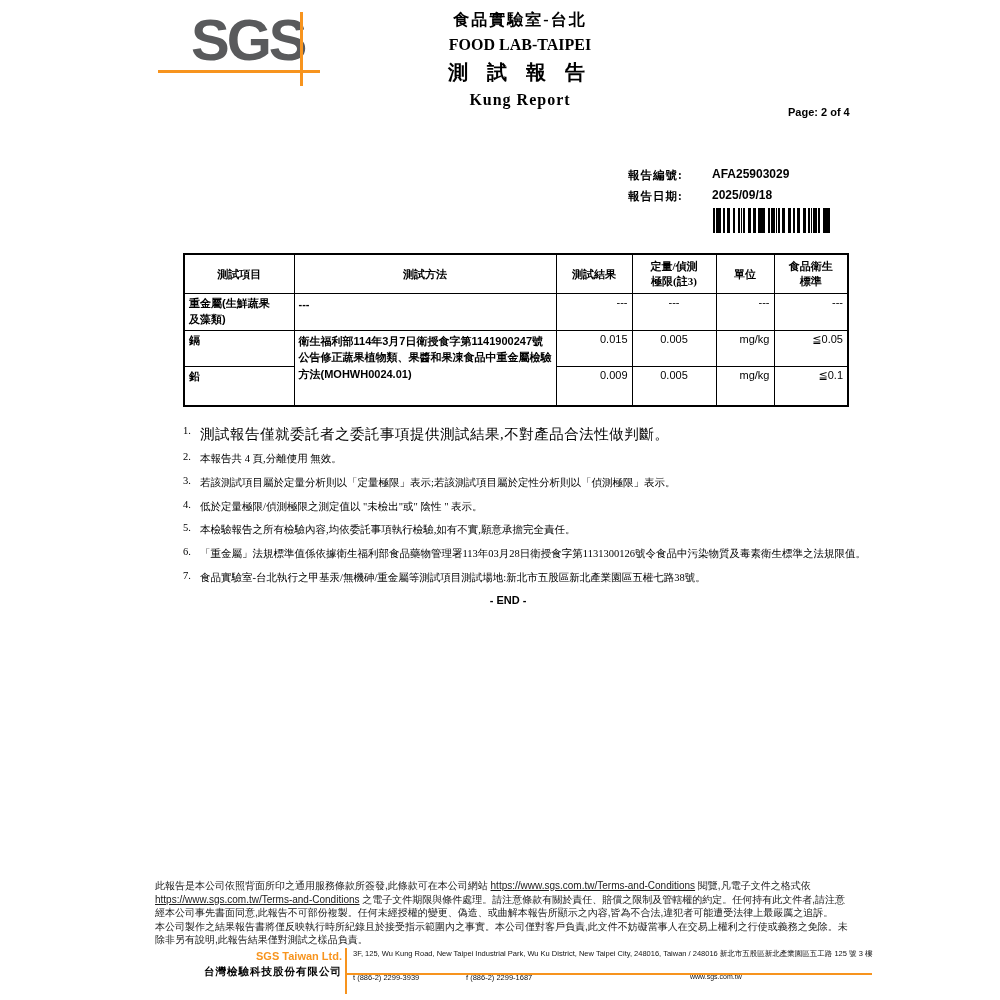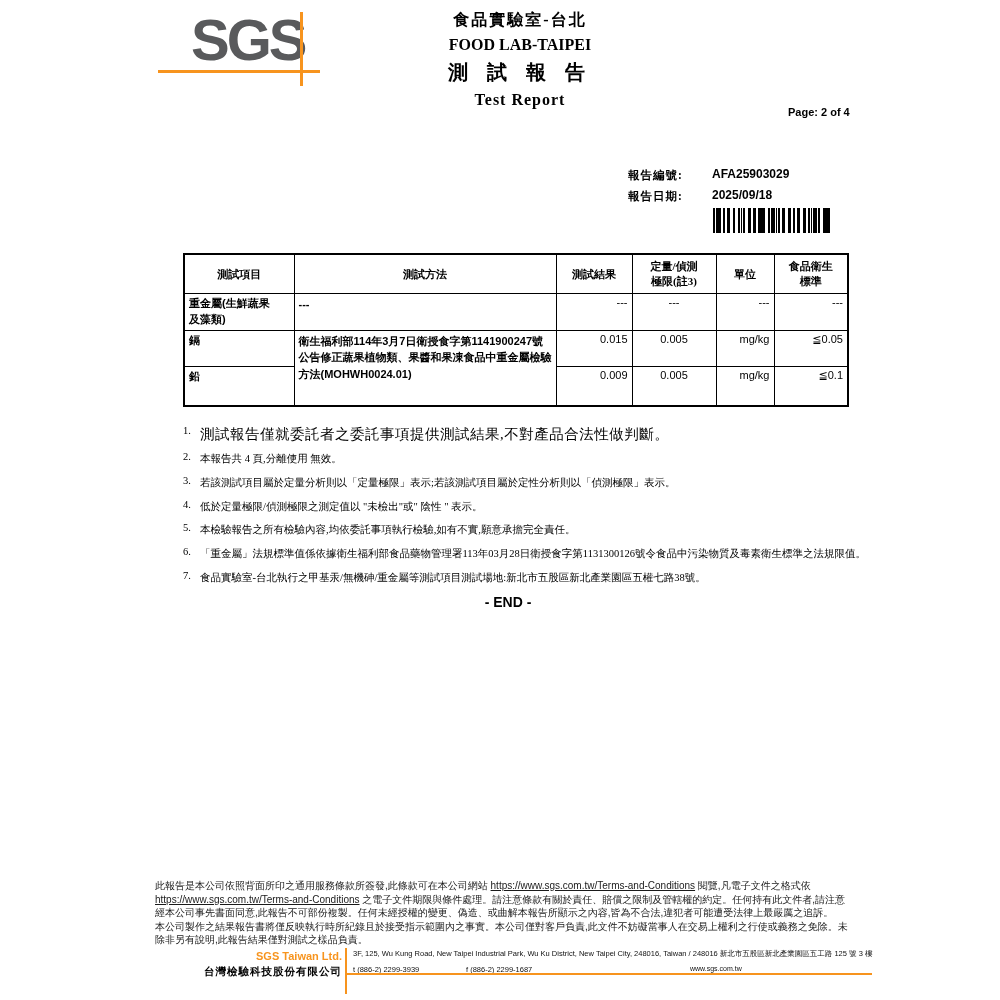--- a/index.html
+++ b/index.html
@@ -49,56 +49,56 @@
   tr.r1{height:30px;} tr.r2{height:36px;} tr.r3{height:40px;}
 
   
   .notes{left:183px;top:420px;width:692px;font-family:"Liberation Serif",serif;}
   .notes-label{font-size:11px;font-weight:bold;letter-spacing:1px;}
   .note{display:flex;align-items:flex-start;margin-top:8px;}
   .note .num{width:17px;flex:none;font-size:10.5px;}
   .note .txt{font-size:10.5px;line-height:1.5;}
   .note.large{margin-top:5px;}
   .note.large .txt{font-size:14.5px;line-height:1.25;letter-spacing:0.5px;}
-  .end-marker{width:650px;text-align:center;margin-top:8px;font-size:14px;font-weight:bold;
+  .end-marker{width:650px;text-align:center;margin-top:8px;font-size:11px;font-weight:bold;
     font-family:"Liberation Sans",sans-serif;}
 
   
   .disclaimer{left:155px;top:879px;width:720px;}
   .disc-line{font-size:10px;line-height:13.6px;white-space:nowrap;color:#1a1a1a;}
   .disc-line .u{text-decoration:underline;}
 
   
   .co-left{left:178px;top:950px;width:164px;text-align:right;}
   .co-name-en{color:#f7941e;font-weight:bold;font-size:11px;text-align:right;}
   .co-name-zh{font-family:"Liberation Serif",serif;font-weight:bold;font-size:10.5px;margin-top:3px;letter-spacing:1px;}
   .co-vline{left:345px;top:948px;width:2px;height:46px;background:#f7941e;}
   .co-right{left:353px;top:949px;width:560px;}
   .co-address{font-size:7.5px;white-space:nowrap;color:#111;}
-  .co-phones{position:relative;height:12px;margin-top:6px;}
+  .co-phones{position:relative;height:12px;margin-top:14px;}
   .co-tel{position:absolute;left:0;font-size:7.5px;color:#111;}
   .co-fax{position:absolute;left:113px;font-size:7.5px;color:#111;}
   .co-web{position:absolute;left:337px;font-size:7px;color:#111;}
   .co-hline{left:345px;top:973px;width:527px;height:2px;background:#f7941e;}
   .co-member{left:693px;top:983px;font-size:13px;color:#333;margin-top:32px;}
 </style>
 </head>
 <body>
 
 <div class="abs logo">
   <div class="logo-text">SGS</div>
   <div class="logo-vline"></div>
   <div class="logo-hline"></div>
 </div>
 
 <div class="abs title-block">
   <div class="t-zh">食品實驗室-台北</div>
   <div class="t-en">FOOD LAB-TAIPEI</div>
   <div class="t-zh2">測 試 報 告</div>
-  <div class="t-en2">Test Report</div>
+  <div class="t-en2">Kung Report</div>
 </div>
 
 <div class="abs page-info">Page: 2 of 4</div>
 
 <div class="abs meta-label m-l1">報告編號:</div>
 <div class="abs meta-value m-v1">AFA25903029</div>
 <div class="abs meta-label m-l2">報告日期:</div>
 <div class="abs meta-value m-v2">2025/09/18</div>
 <div class="abs barcode"></div>
 

